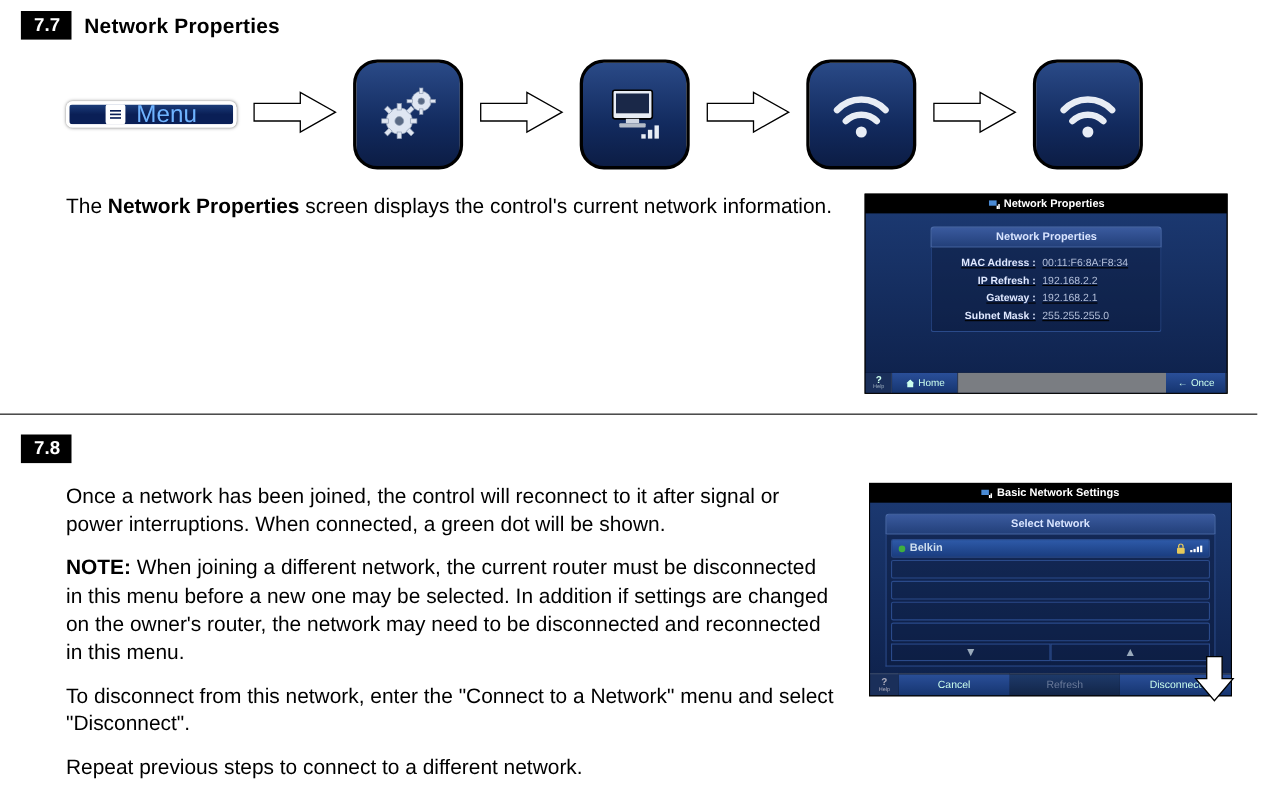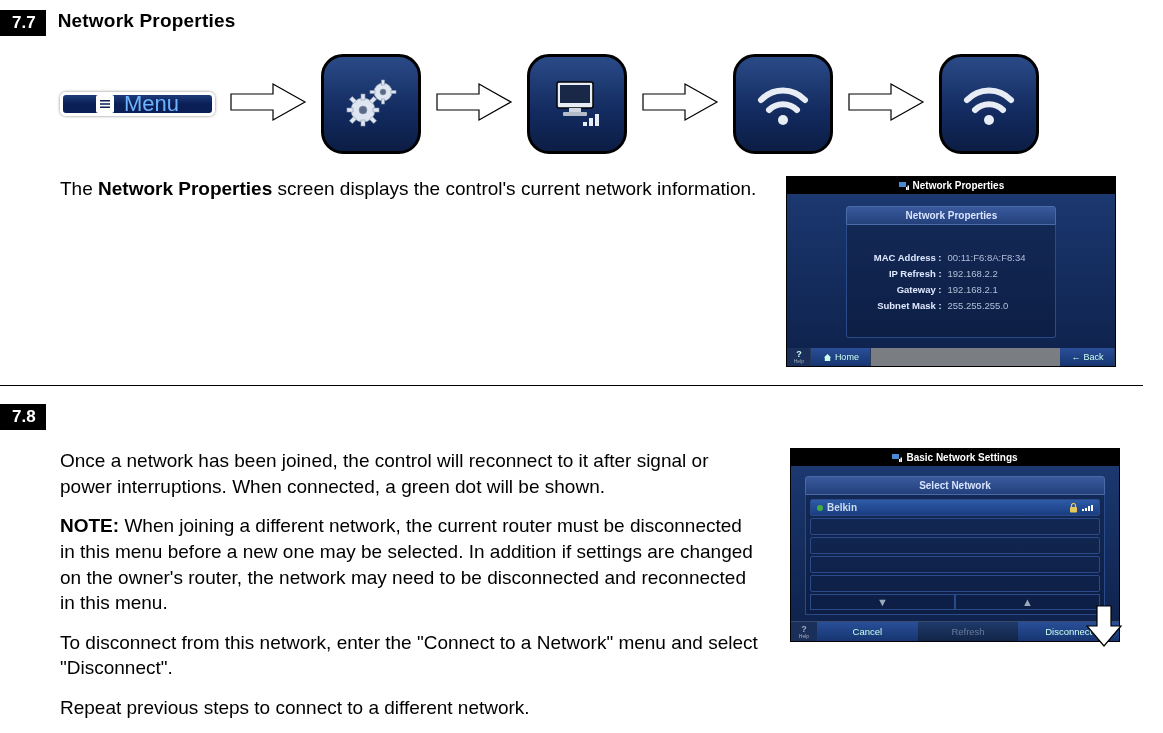--- a/index.html
+++ b/index.html
@@ -1,35 +1,35 @@
 <!DOCTYPE html>
 <html><head>
 <meta charset="utf-8">
 <style>
   * { box-sizing: border-box; margin: 0; padding: 0; }
   body { font-family: Helvetica, Arial, sans-serif; background: #fff; color: #000; width: 1163px; padding: 10px 20px 10px 0; }
-  .section-header { display: flex; align-items: flex-start; margin-bottom: 18px; }
+  .section-header { display: flex; align-items: flex-end; margin-bottom: 18px; padding-left: 19px; }
   .section-num { background: #000; color: #fff; font-weight: bold; padding: 3px 10px 3px 12px; font-size: 17px; margin-right: 12px; }
   .section-title { font-weight: bold; font-size: 19px; letter-spacing: 0.2px; }
   .flow-row { display: flex; align-items: center; gap: 14px; padding-left: 60px; margin-bottom: 22px; }
   .menu-btn { width: 155px; height: 24px; background: linear-gradient(180deg,#1c3d7a 0%,#0a1f56 50%,#0a1f56 100%); border: 3px solid #fff; border-radius: 6px; box-shadow: 0 0 3px rgba(0,0,0,0.5); display: flex; align-items: center; justify-content: center; gap: 10px; color: #6fb3ff; font-size: 22px; font-weight: 300; }
   .menu-icon-box { width: 18px; height: 18px; background: #fff; border-radius: 2px; display:flex; align-items:center; justify-content:center; }
   .menu-icon-box svg { width:12px; height:12px; }
   .flow-arrow svg { width: 78px; height: 44px; }
   .tile { width: 100px; height: 100px; background: linear-gradient(180deg,#2a4a87 0%,#122a5e 60%,#0c1d45 100%); border: 3.5px solid #000; border-radius: 22px; display:flex; align-items:center; justify-content:center; }
   .tile-inner { width: 88px; height: 88px; border-radius: 16px; display:flex; align-items:center; justify-content:center; }
   .tile svg { width: 64px; height: 64px; }
   .row-2col { display:flex; padding-left: 60px; gap: 30px; align-items:flex-start; margin-bottom: 18px;}
   .body-text { font-size: 19px; line-height: 1.35; max-width: 700px; }
   .body-text p { margin-bottom: 14px; }
   .screenshot { width: 330px; background: #000; border: 1px solid #000; flex-shrink: 0; }
   .scr-title { color: #fff; font-size: 10px; text-align: center; padding: 3px 0; display:flex; align-items:center; justify-content:center; gap:4px; font-weight:bold;}
   .scr-body { background: linear-gradient(180deg,#1b3870 0%,#0f234e 100%); min-height: 145px; padding: 12px 18px 10px; }
   .panel-hdr { background: linear-gradient(180deg,#3a5a9e 0%,#23407a 100%); color: #d8e4ff; font-size: 10px; text-align:center; padding: 3px 0; border-radius: 3px 3px 0 0; border:1px solid #4a6aa8; font-weight:bold;}
-  .panel-body { border:1px solid #2a4a8a; border-top:none; border-radius:0 0 3px 3px; padding: 24px 8px; background: rgba(10,20,50,0.35); }
+  .panel-body { border:1px solid #2a4a8a; border-top:none; border-radius:0 0 3px 3px; padding: 6px 8px; background: rgba(10,20,50,0.35); text-decoration: underline; }
   .prop-row { display:flex; font-size: 9.5px; color:#cfd9f2; padding: 2.5px 0; }
   .prop-label { width: 48%; text-align:right; padding-right: 6px; font-weight:bold; color:#dfe8ff; }
   .prop-val { color: #b3bfd9; }
   .scr-footer { display:flex; height: 18px; font-size:9px; background:#0a1835; }
   .foot-btn { display:flex; align-items:center; justify-content:center; color:#aab; border-right:1px solid #2a3a5a; }
   .foot-help { width: 24px; background:#1a2f5a;}
   .foot-home { width: 60px; background: linear-gradient(180deg,#2a4f99,#163570); color:#cfe; gap:3px;}
   .foot-spacer { flex:1; background:#7a7d82;}
   .foot-back { width: 55px; background: linear-gradient(180deg,#2a4f99,#163570); color:#cfe;}
   .divider { border:none; border-top:1px solid #000; margin: 10px 0 18px 0; }
@@ -201,21 +201,21 @@
         </div>
       <div class="foot-btn foot-home">
           <svg width="9" height="9" viewBox="0 0 10 10">
             <path d="M5 1 L9 5 L8 5 L8 9 L2 9 L2 5 L1 5 Z" fill="#cfe"></path>
           </svg>
           <span>Home</span>
         </div>
       <div class="foot-spacer"></div>
       <div class="foot-btn foot-back">
           <span style="margin-right:3px">←</span>
-          <span>Back</span>
+          <span>Once</span>
         </div>
     </div>
   </div>
 </div>
 
 <hr class="divider">
 
 <div class="section-header">
   <span class="section-num">7.8</span>
 </div>

